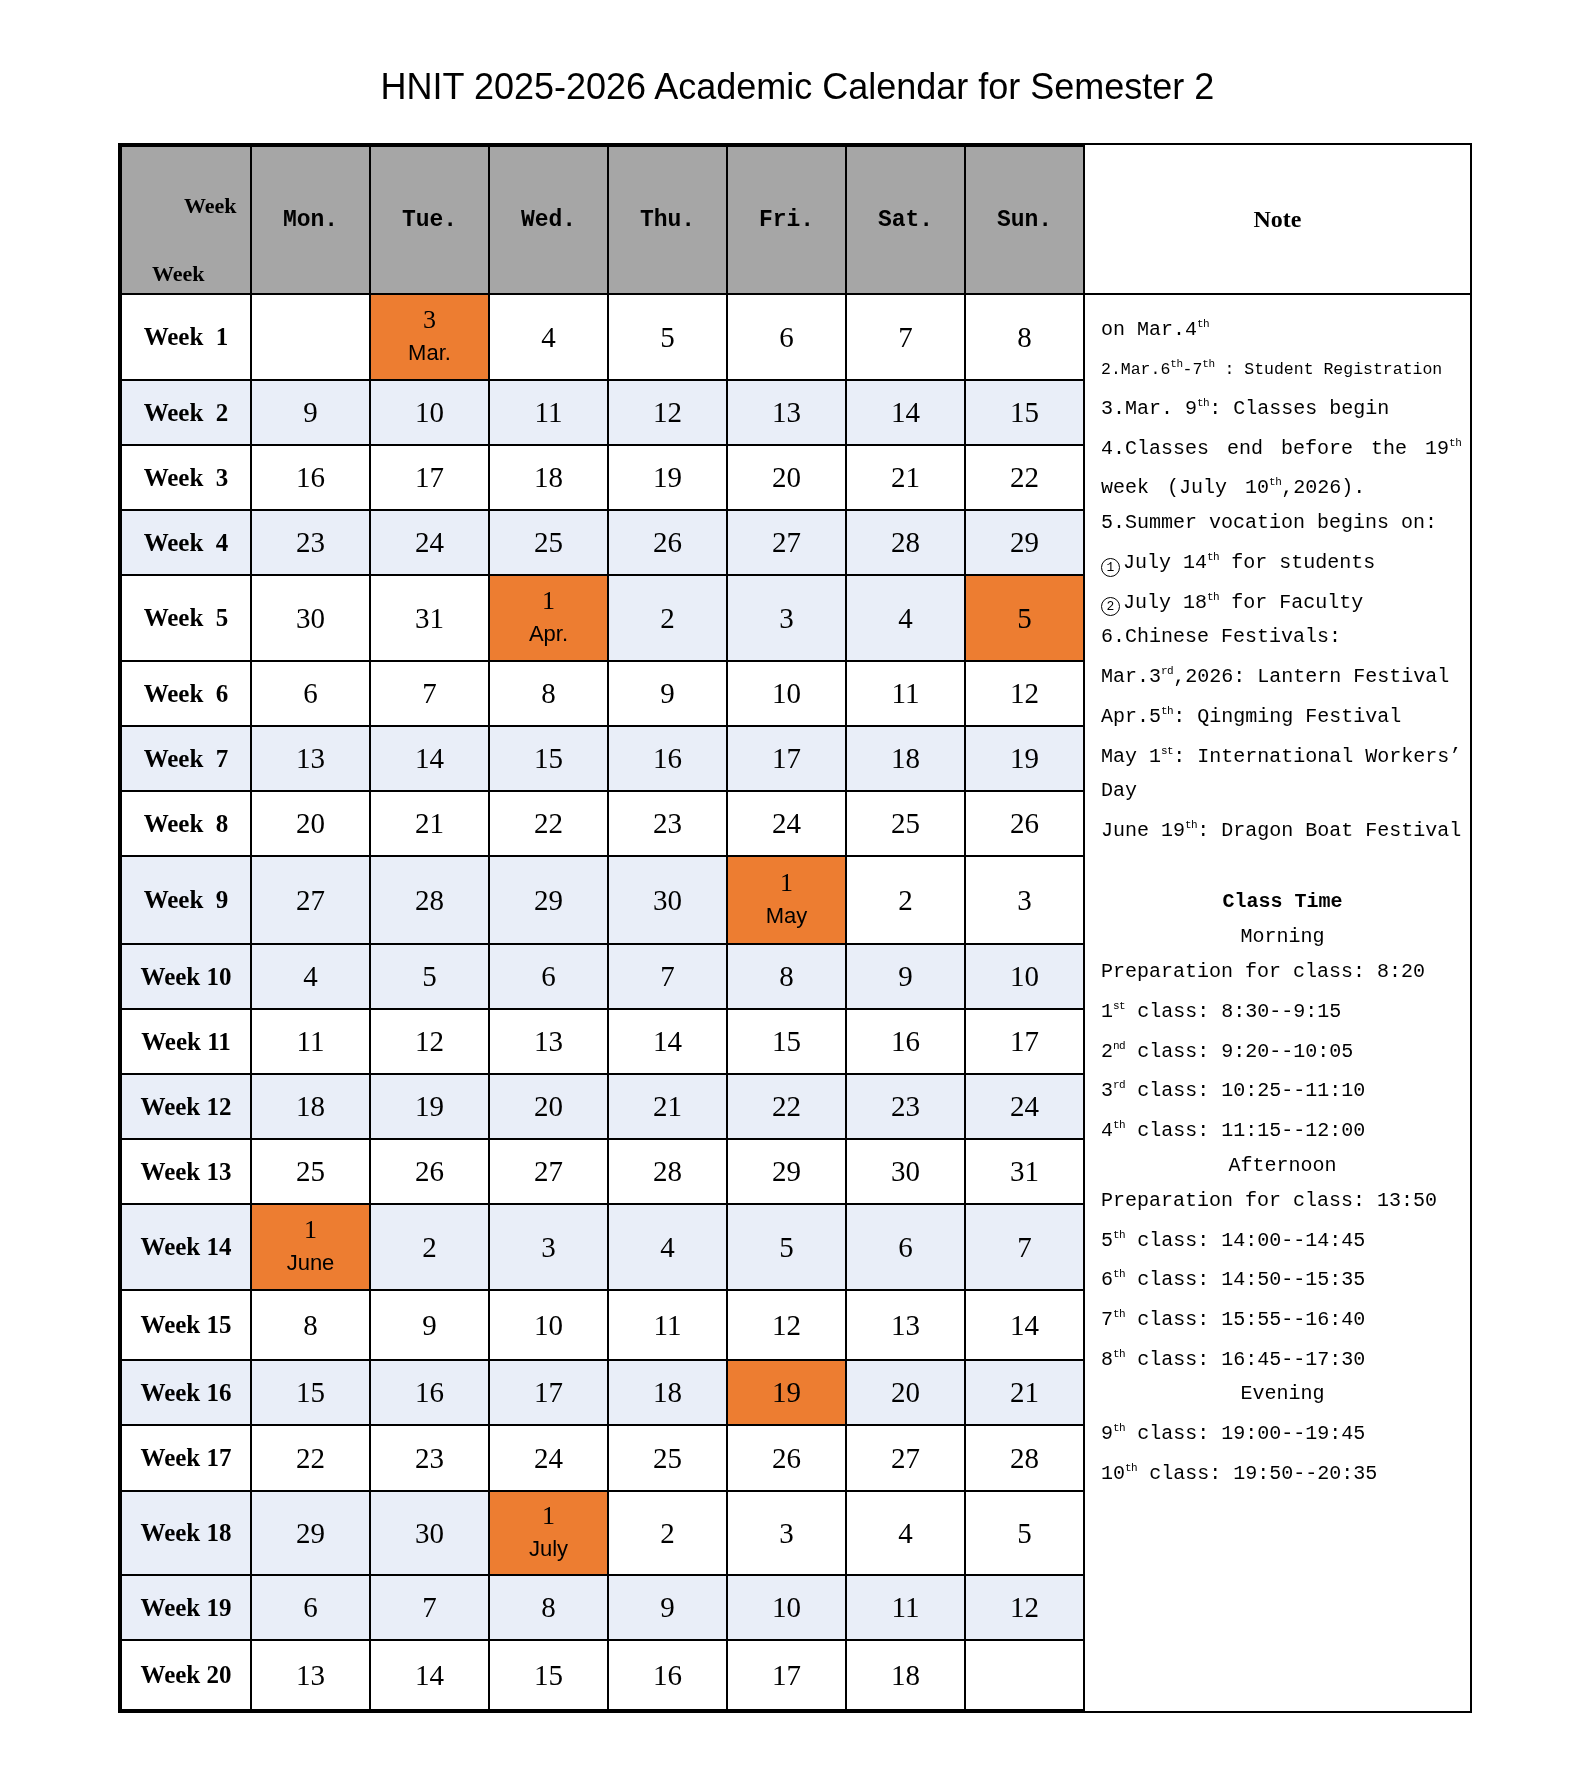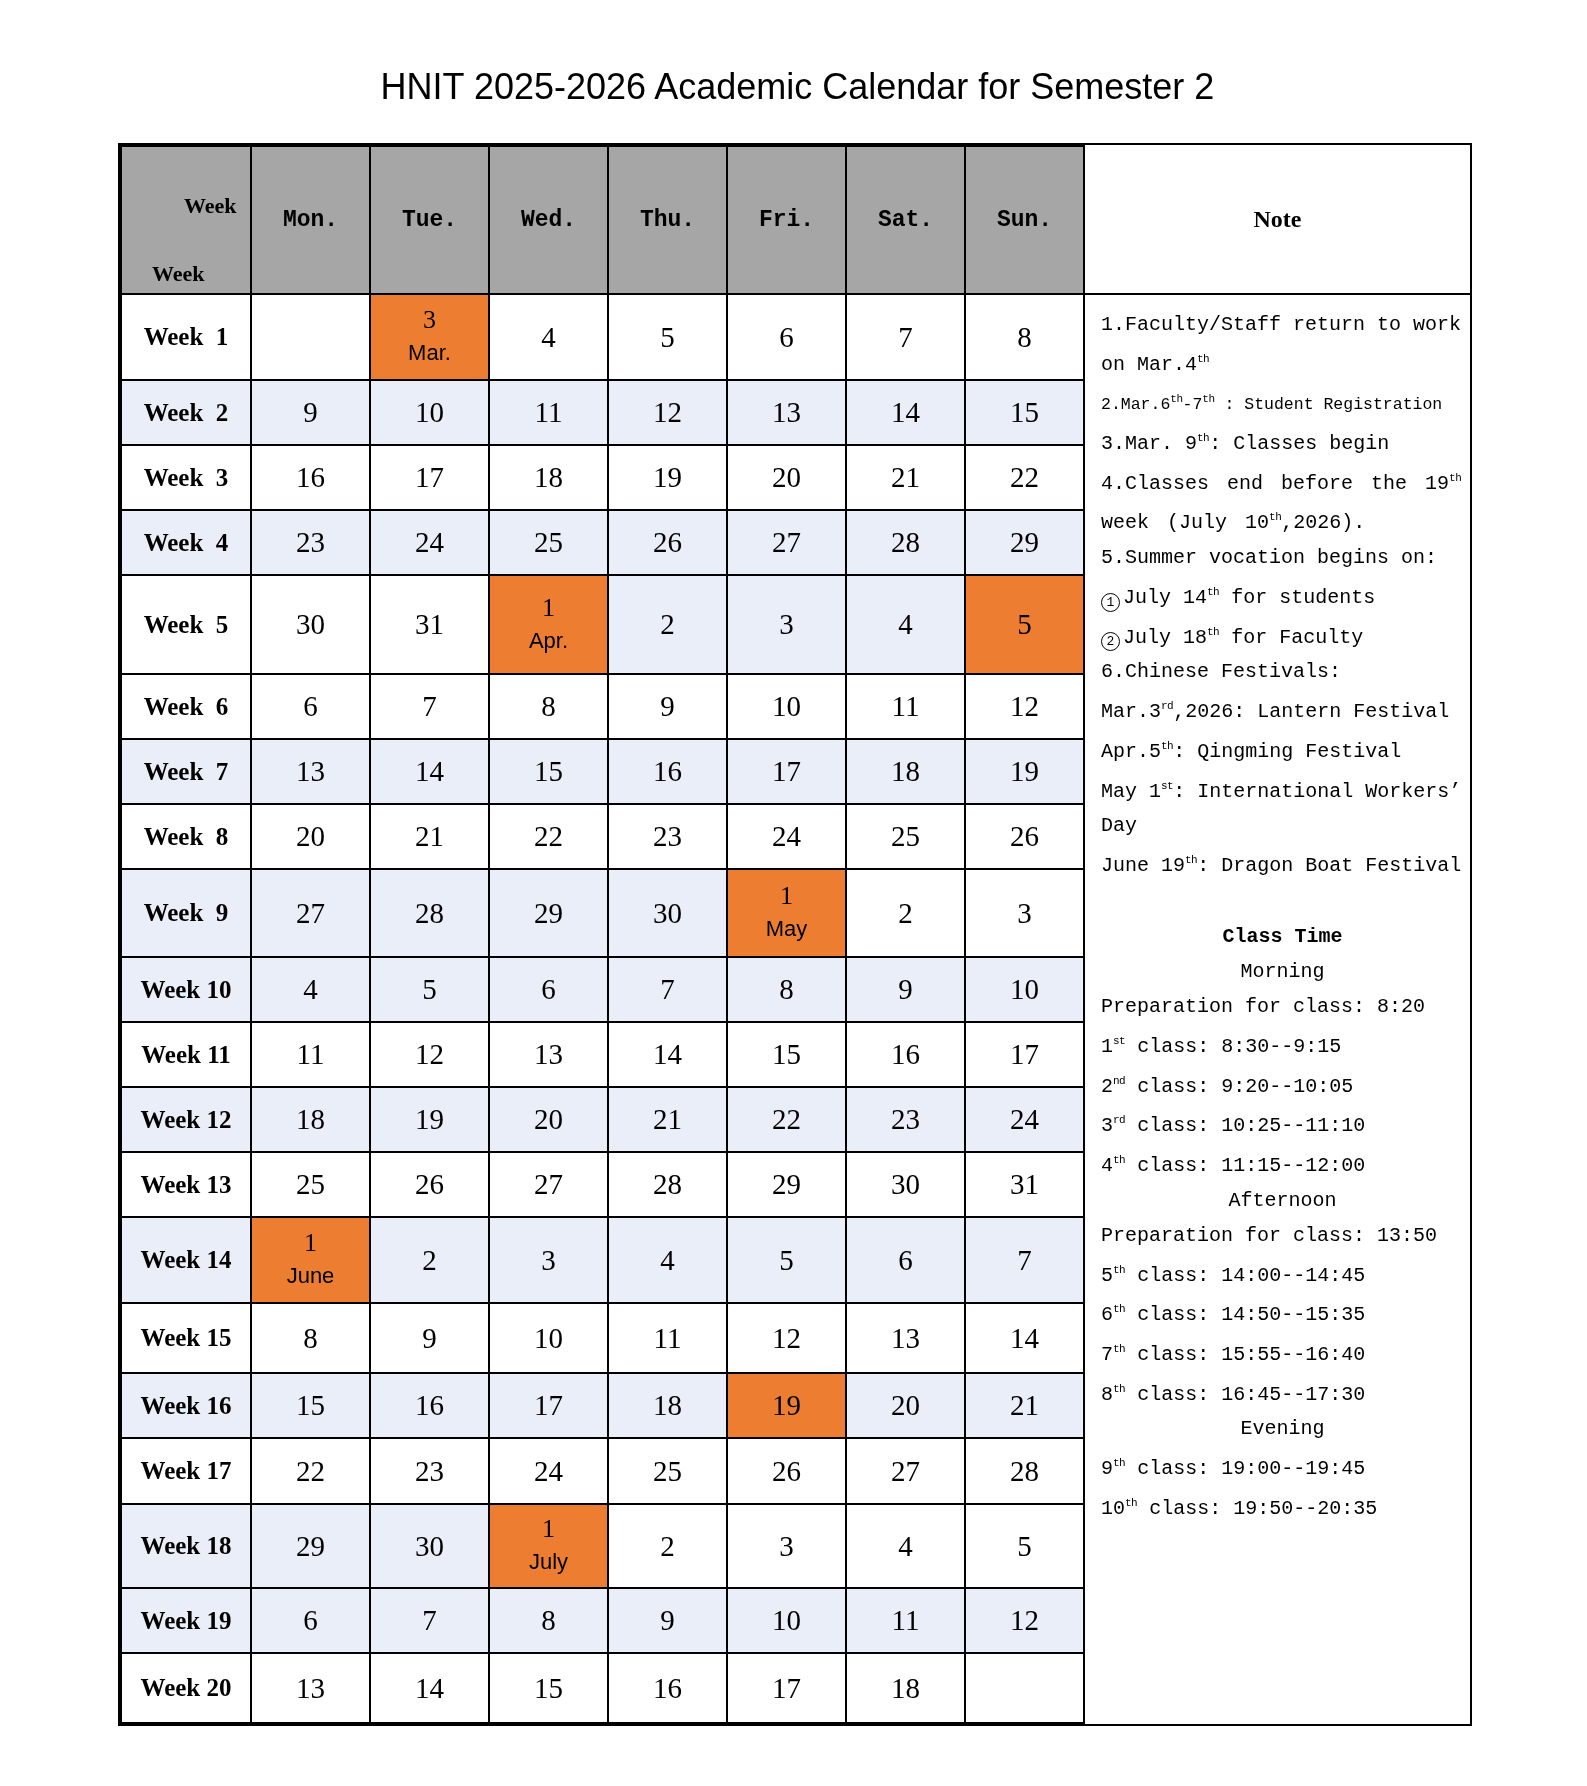--- a/index.html
+++ b/index.html
@@ -132,21 +132,21 @@
           <tr style="height: 65px;">
             <td class="wlabel bg-blue">Week  4</td>
             <td class="day bg-blue">23</td>
             <td class="day bg-blue">24</td>
             <td class="day bg-blue">25</td>
             <td class="day bg-blue">26</td>
             <td class="day bg-blue">27</td>
             <td class="day bg-blue">28</td>
             <td class="day bg-blue">29</td>
           </tr>
-          <tr style="height: 99px;">
+          <tr style="height: 86px;">
             <td class="wlabel bg-white">Week  5</td>
             <td class="day bg-white">30</td>
             <td class="day bg-white">31</td>
             <td class="day bg-orange">
               <div class="mcell">
                 <svg class="diag" viewBox="0 0 100 100" preserveAspectRatio="none">
                   <line x1="3" y1="97" x2="97" y2="3" vector-effect="non-scaling-stroke"></line>
                 </svg>
                 <div class="mname">Apr.</div>
                 <div class="mday">1</div>
@@ -330,21 +330,20 @@
             <td class="day bg-white">17</td>
             <td class="day bg-white">18</td>
             <td class="day bg-white"></td>
           </tr>
         </tbody>
     </table>
 
     <div class="note-col">
       <div class="note-header">Note</div>
       <div class="note-body" id="note-body">
-          <div class="note-line">1.Faculty/Staff return to work</div>
           <div class="note-line">on Mar.4<sup>th</sup></div>
           <div class="note-line small">2.Mar.6<sup>th</sup>-7<sup>th</sup> : Student Registration</div>
           <div class="note-line">3.Mar. 9<sup>th</sup>: Classes begin</div>
           <div class="note-line wide">4.Classes end before the 19<sup>th</sup></div>
           <div class="note-line wide">week (July 10<sup>th</sup>,2026).</div>
           <div class="note-line">5.Summer vocation begins on:</div>
           <div class="note-line"><span class="circ">1</span>July 14<sup>th</sup> for students</div>
           <div class="note-line"><span class="circ">2</span>July 18<sup>th</sup> for Faculty</div>
           <div class="note-line">6.Chinese Festivals:</div>
           <div class="note-line">Mar.3<sup>rd</sup>,2026: Lantern Festival</div>

